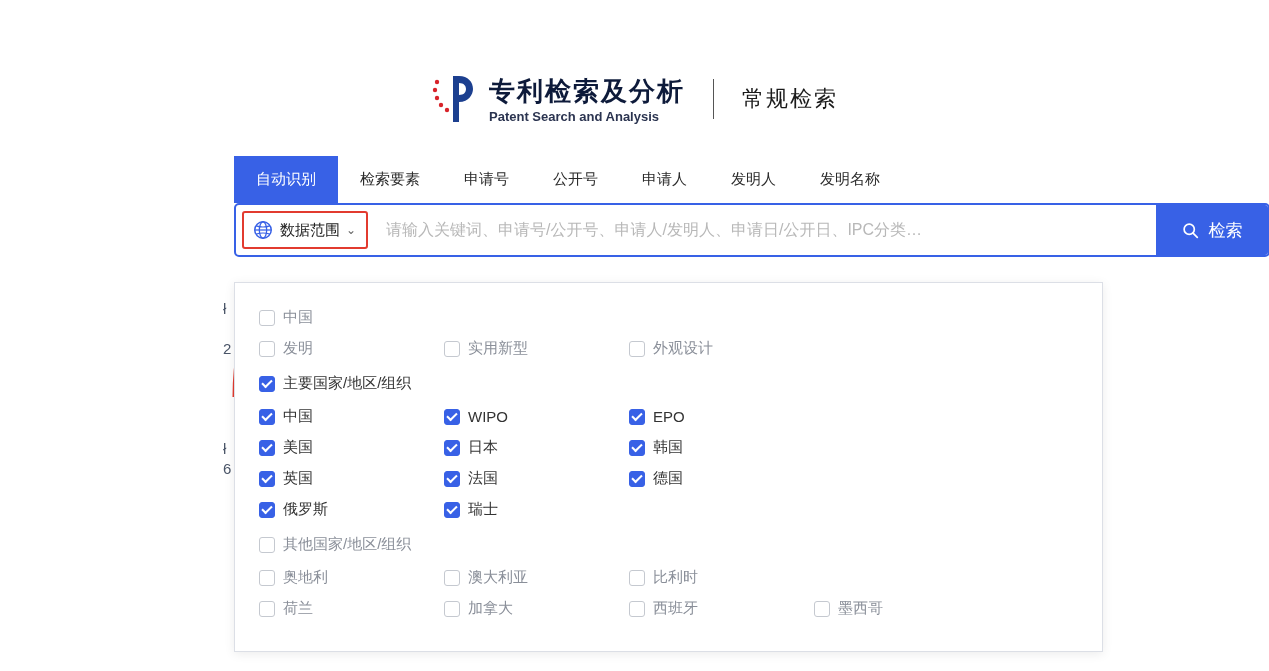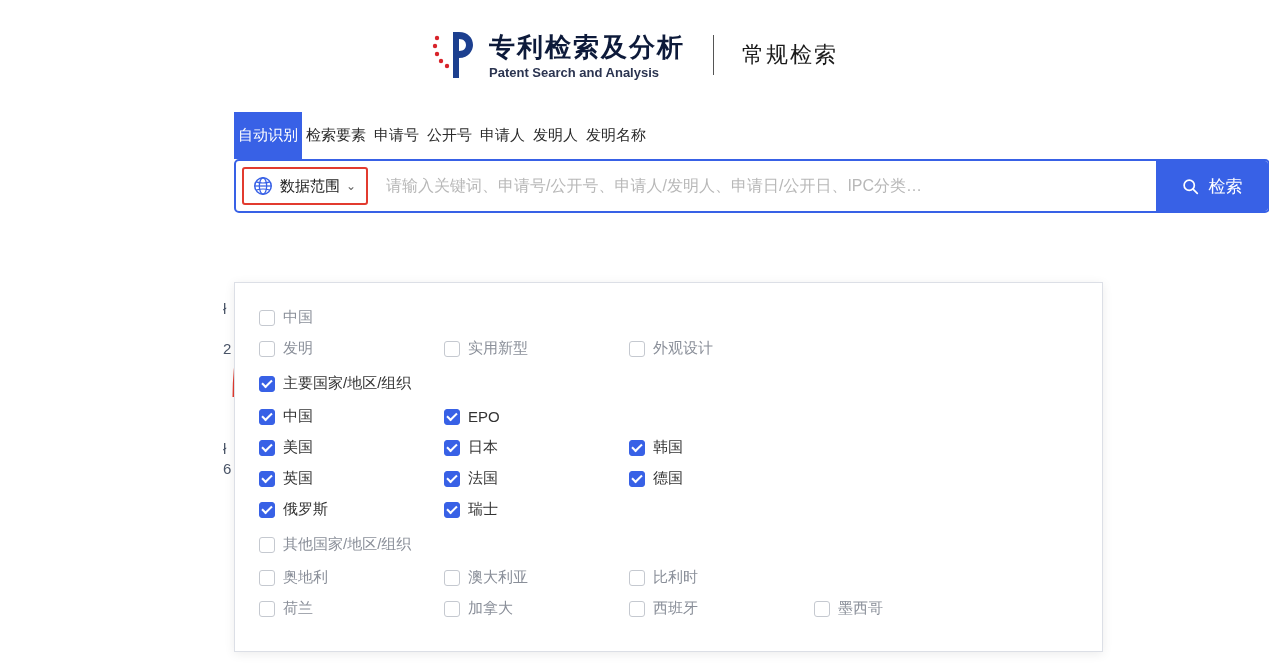--- a/index.html
+++ b/index.html
@@ -9,39 +9,39 @@
     width: 1269px;
     height: 671px;
     position: relative;
     overflow: hidden;
   }
 
   .header {
     display: flex;
     align-items: center;
     justify-content: center;
-    padding: 28px 0 30px 0;
+    padding: 72px 0 30px 0;
     gap: 28px;
   }
   .logo-block { display: flex; align-items: center; gap: 14px; }
   .logo-svg { width: 44px; height: 54px; }
   .logo-text { display: flex; flex-direction: column; }
   .logo-cn { font-size: 26px; font-weight: 700; color: #0d1a3a; letter-spacing: 2px; }
   .logo-en { font-size: 13px; color: #2b3450; font-weight: bold; }
   .header-divider { width: 1px; height: 40px; background: #555; }
   .header-mode { font-size: 22px; font-weight: 400; color: #1a1a1a; letter-spacing: 2px; }
 
   .tabs {
     display: flex;
     align-items: flex-end;
     margin-left: 234px;
     gap: 0;
   }
   .tab {
-    padding: 14px 4px;
+    padding: 14px 22px;
     font-size: 15px;
     color: #2a2a2a;
     cursor: pointer;
   }
   .tab.active { background: #3861e6; color: #fff; }
 
   .searchbar-wrap {
     margin: 0 0 0 234px;
     width: 1036px;
     border: 2px solid #3861e6;
@@ -254,20 +254,24 @@
     </div>
   </div>
 
   <div class="row">
     <div class="chk-item">
         <span class="chk-box checked"></span>
         <span class="chk-label">中国</span>
       </div>
     <div class="chk-item">
         <span class="chk-box checked"></span>
+        <span class="chk-label">WIPO</span>
+      </div>
+    <div class="chk-item">
+        <span class="chk-box checked"></span>
         <span class="chk-label">EPO</span>
       </div>
   </div>
   <div class="row">
     <div class="chk-item">
         <span class="chk-box checked"></span>
         <span class="chk-label">美国</span>
       </div>
     <div class="chk-item">
         <span class="chk-box checked"></span>

